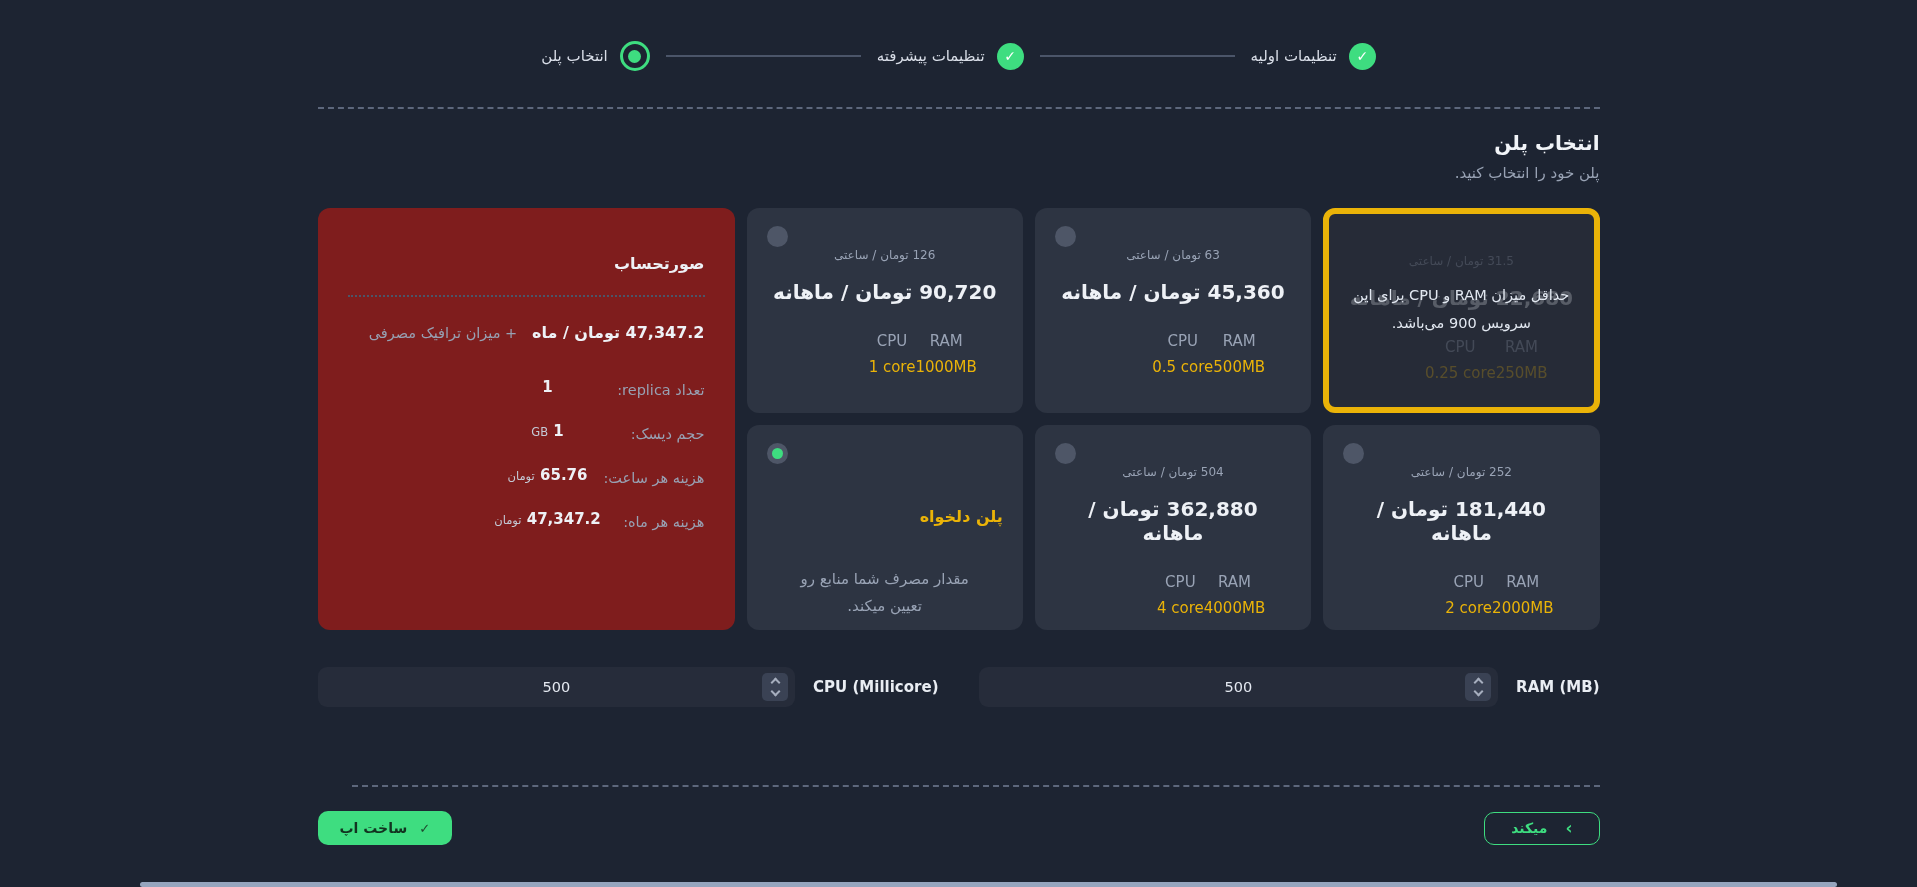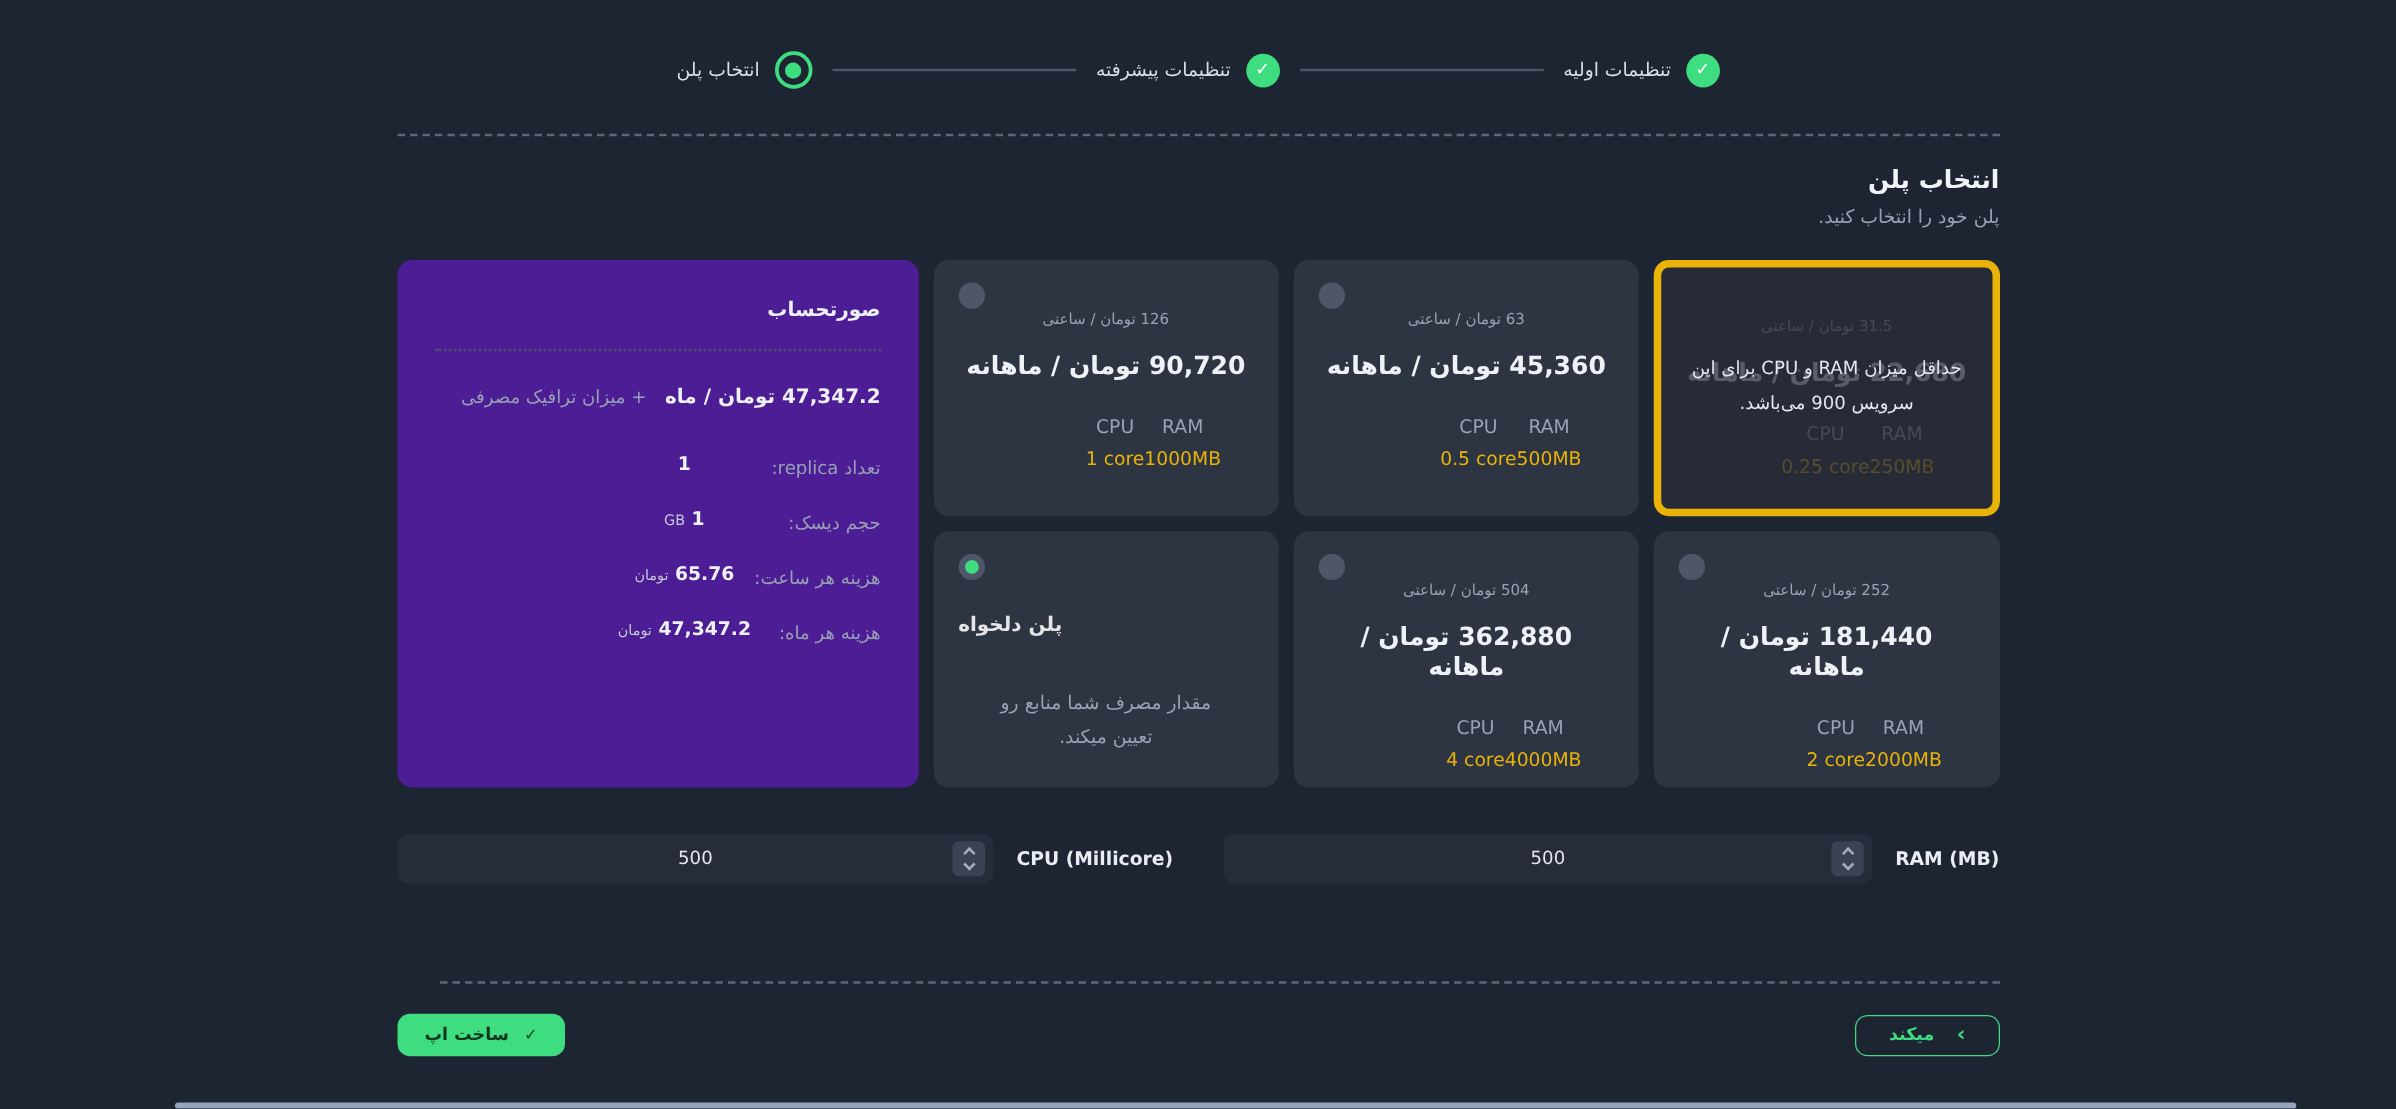--- a/index.html
+++ b/index.html
@@ -35,25 +35,25 @@
   .radio-dot { width:11px; height:11px; border-radius:50%; background:#3edd80; }
   .plan-hourly { text-align:center; color:#99a3b5; font-size:12px; margin-top:22px; }
   .plan-monthly { text-align:center; color:#eef1f6; font-size:20px; font-weight:bold; margin-top:18px; }
   .plan-specs { display:flex; justify-content:flex-end; padding:0 26px; margin-top:28px; direction:ltr; }
   .spec { display:flex; flex-direction:column; align-items:center; gap:8px; }
   .spec-label { color:#99a3b5; font-size:15px; }
   .spec-value { color:#eab308; font-size:15px; }
   .ghost { opacity:0.25; }
   .overlay-note { position:absolute; top:68px; right:16px; left:16px; text-align:center; color:#e2e8f1; font-size:14.5px; line-height:1.9; }
 
-  .custom-title { text-align:left; color:#e5e5e5; font-weight:bold; font-size:16px; margin-top:47px; }
+  .custom-title { text-align:right; color:#eab308; font-weight:bold; font-size:16px; margin-top:64px; }
   .custom-desc { text-align:center; color:#99a3b5; font-size:15px; line-height:1.8; margin-top:40px; padding:0 26px; }
 
   
-  .invoice-card { background:#4c1d95; border-radius:12px; padding:24px 30px; grid-column:4; grid-row:span 2; cursor:default; }
+  .invoice-card { background:#7f1d1d; border-radius:12px; padding:40px 30px; grid-column:4; grid-row:span 2; cursor:default; }
   .invoice-title { font-size:16px; font-weight:bold; color:#eef1f6; margin-top:6px; }
   .invoice-sep { border-top:2px dotted #4c5568; margin-top:22px; }
   .invoice-price { margin-top:26px; font-size:15px; }
   .invoice-price .amount { color:#eef1f6; font-weight:bold; font-size:16px; }
   .invoice-price .traffic { color:#97a1b3; font-size:14.5px; margin-inline-start:10px; }
   .invoice-vat { margin-top:18px; color:#8a93a3; font-size:13.5px; }
   .inv-rows { margin-top:38px; }
   .inv-row { position:relative; height:24px; margin-bottom:20px; }
   .inv-label { color:#98a1b3; font-size:14.5px; }
   .inv-val { position:absolute; left:115px; top:-2px; width:170px; text-align:center; color:#eef1f6; font-weight:bold; font-size:15px; }

